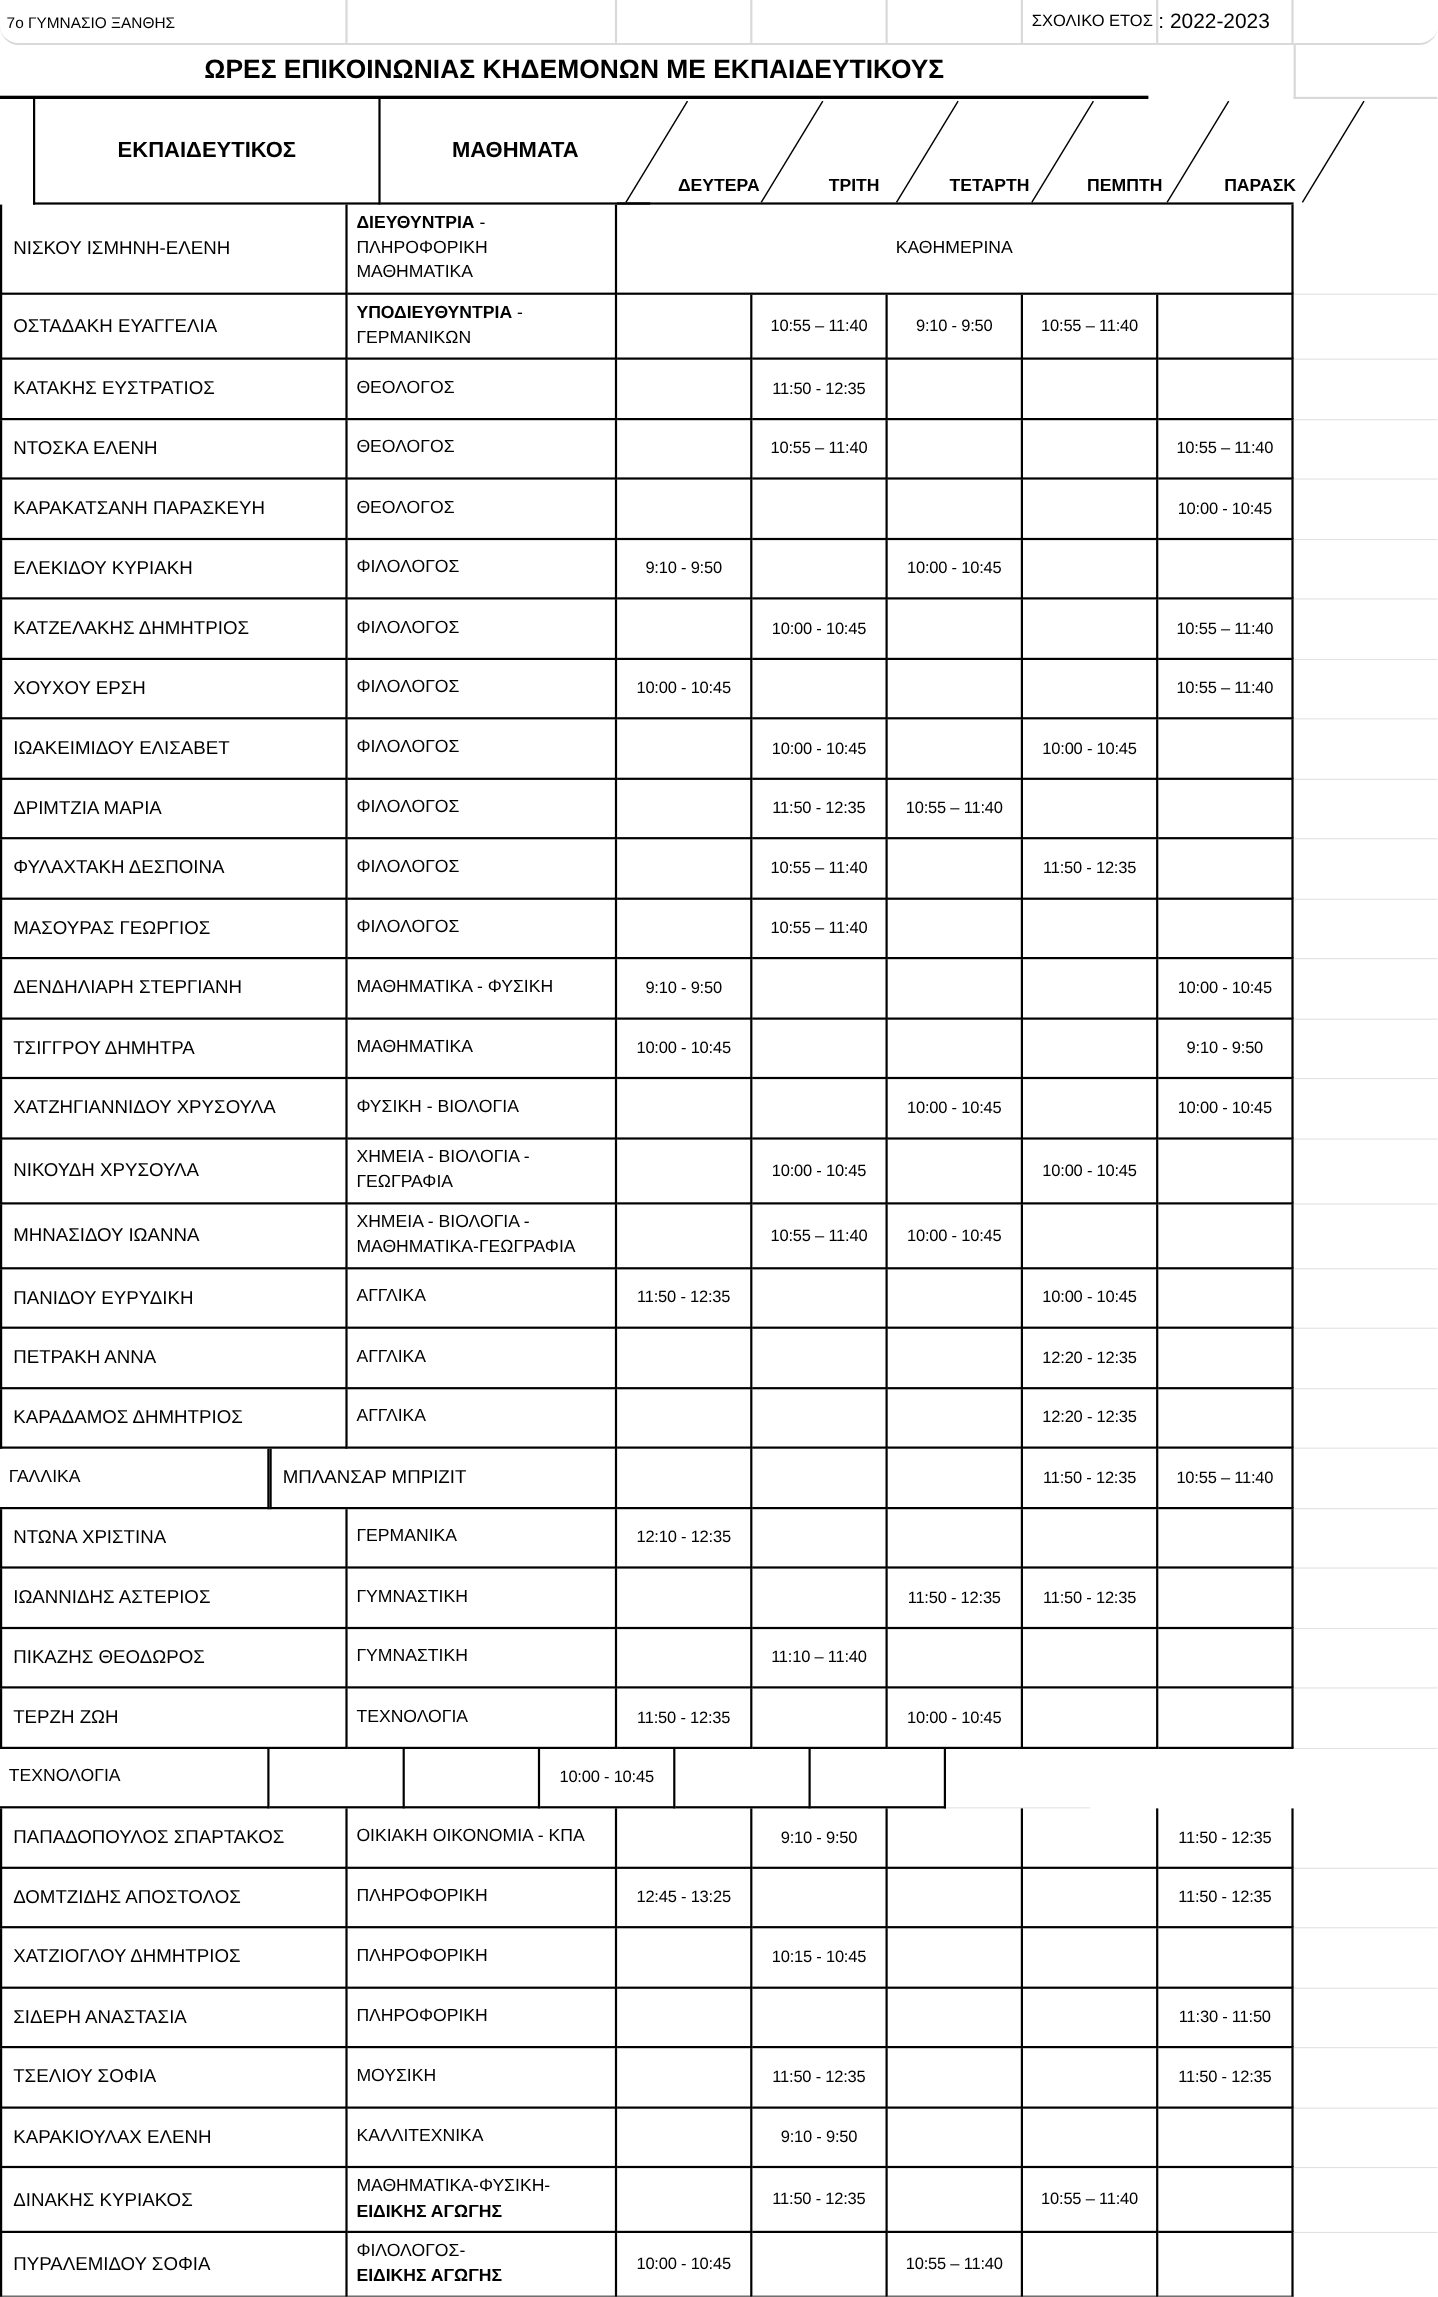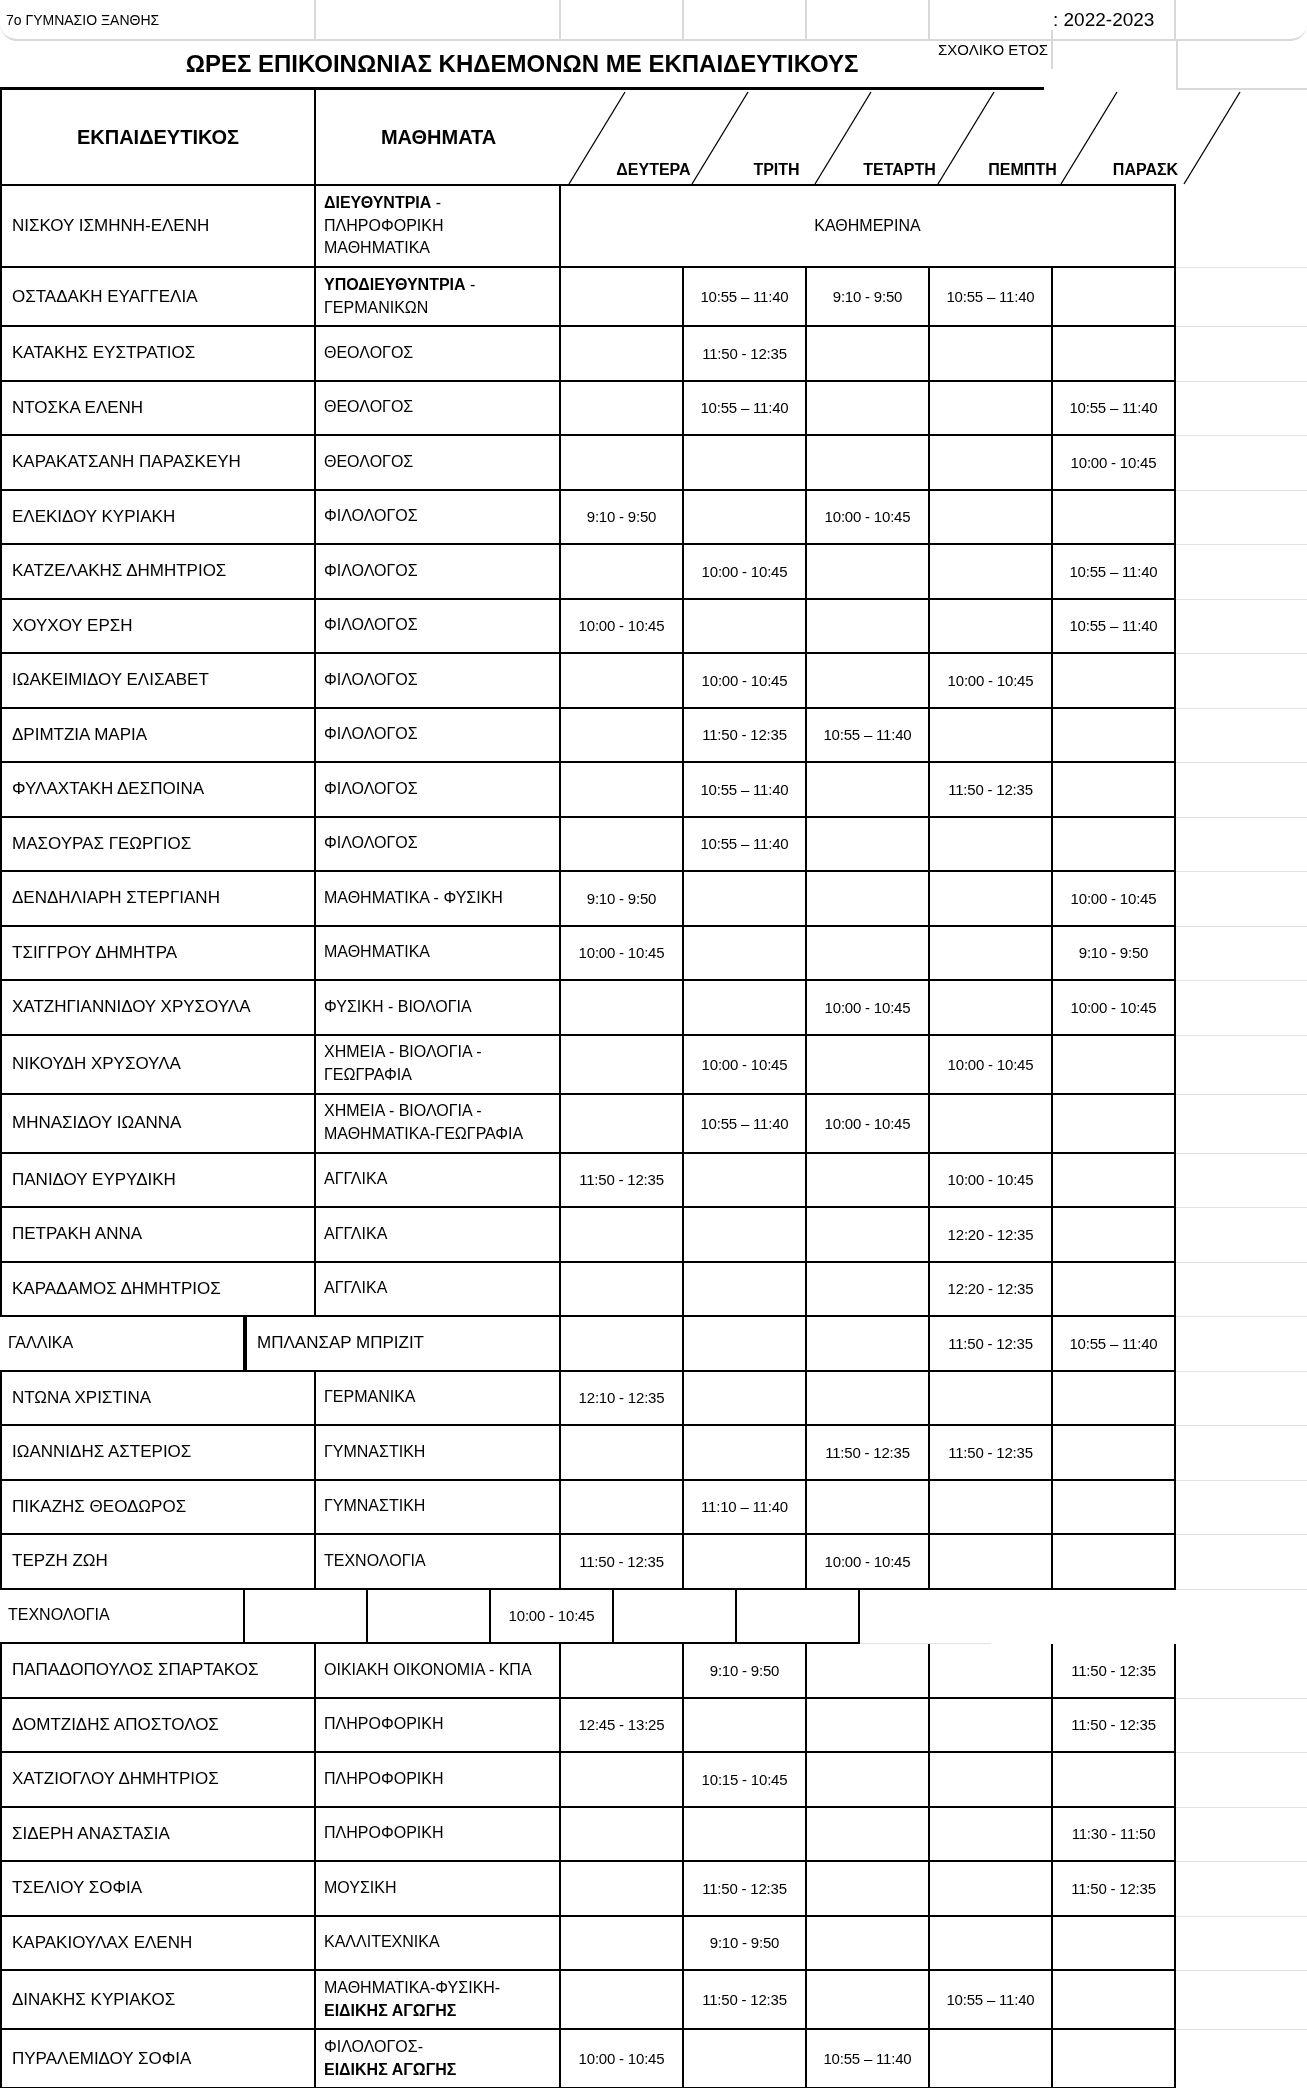--- a/index.html
+++ b/index.html
@@ -7,34 +7,34 @@
          font-family:"Liberation Sans",sans-serif;color:#000;overflow:hidden;}
 
   
   .topstrip{position:absolute;left:0;top:0;width:1307px;height:41px;display:flex;
             border-bottom:2px solid #d9d9d9;box-sizing:border-box;border-radius:17px;}
   .topstrip .c{box-sizing:border-box;border-right:2px solid #d9d9d9;height:100%;
                display:flex;align-items:center;overflow:hidden;}
   .cw0{width:316px}.cw1{width:245px}.cw2{width:123px}.cw3{width:123px}
   .cw4{width:123px}.cw5{width:123px}.cw6{width:123px}.cw7{width:131px;border-right:none!important;}
   .school{font-size:14px;padding-left:6px;white-space:nowrap;}
-  .yearlab{font-size:15px;padding-left:8px;white-space:nowrap;margin-top:30px;}
+  .yearlab{font-size:15px;padding-left:8px;white-space:nowrap;}
   .yearval{font-size:19px;white-space:nowrap;}
 
   
   .titlerow{position:absolute;left:0;top:41px;width:1044px;height:49px;box-sizing:border-box;
             border-bottom:3px solid #000;display:flex;align-items:center;justify-content:center;
             font-weight:bold;font-size:24px;letter-spacing:0px;white-space:nowrap;}
   .titleside{position:absolute;left:1176px;top:41px;width:131px;height:49px;box-sizing:border-box;
              border-left:2px solid #d9d9d9;border-bottom:2px solid #d9d9d9;}
 
   
   .band{position:absolute;left:0;top:90px;width:1307px;height:96px;}
   .band .hcell{position:absolute;top:0;height:96px;box-sizing:border-box;display:flex;
-               align-items:center;justify-content:center;font-weight:bold;font-size:20px;}
+               align-items:center;justify-content:center;font-weight:bold;font-size:20px;margin-left:30px;}
   .th-teacher{left:0;width:316px;border-left:2.5px solid #000;border-right:2.5px solid #000;
               border-bottom:2.5px solid #000;}
   .th-subjects{left:316px;width:245px;border-bottom:2.5px solid #000;}
   .th-days{position:absolute;left:561px;top:0;width:615px;height:96px;box-sizing:border-box;
            border-bottom:2.5px solid #000;}
   .diagsvg{position:absolute;left:561px;top:0;width:746px;height:96px;overflow:visible;}
   .daylabel{position:absolute;bottom:7px;width:123px;text-align:center;font-weight:bold;
             font-size:16px;white-space:nowrap;}
 
   

